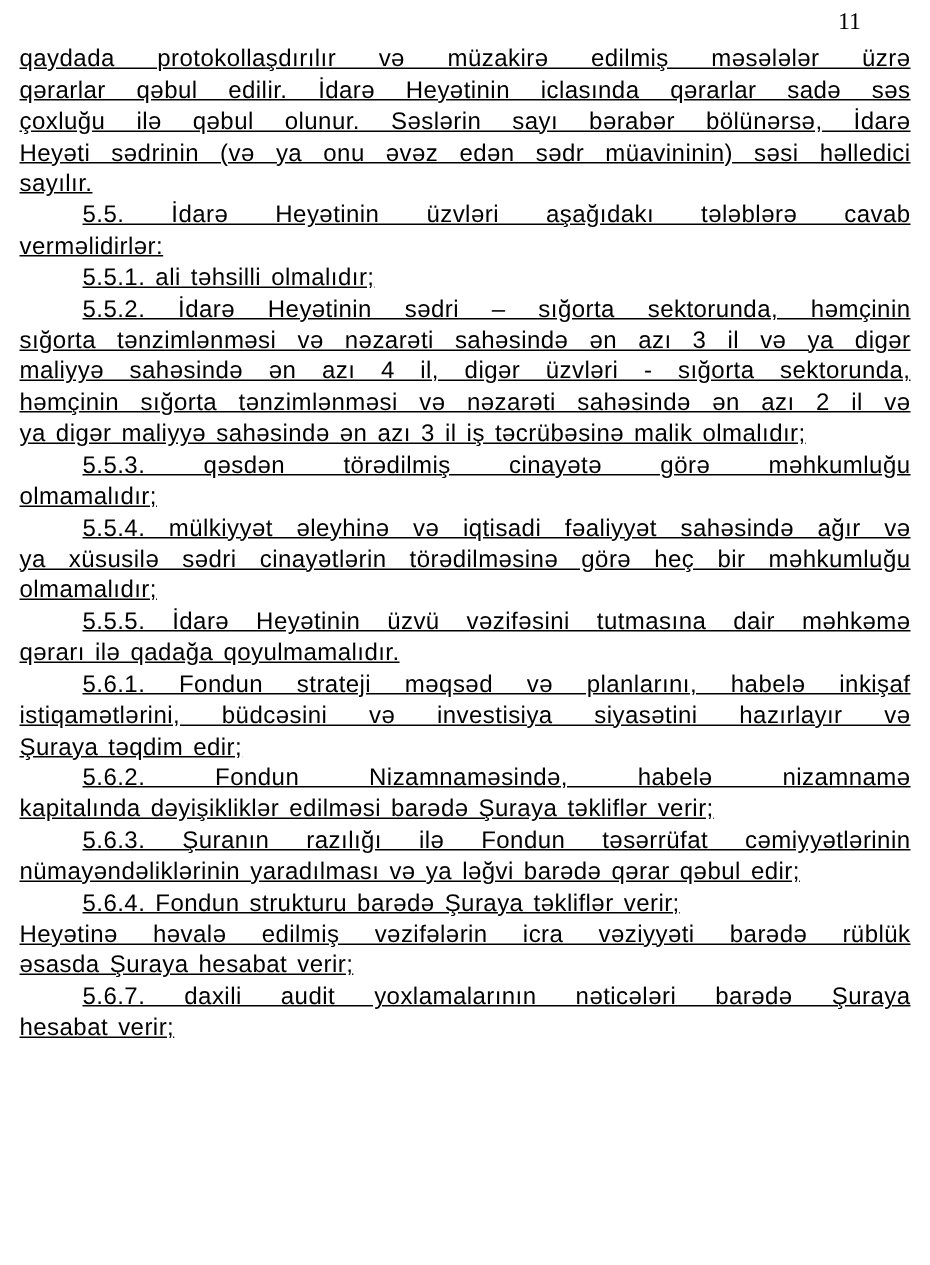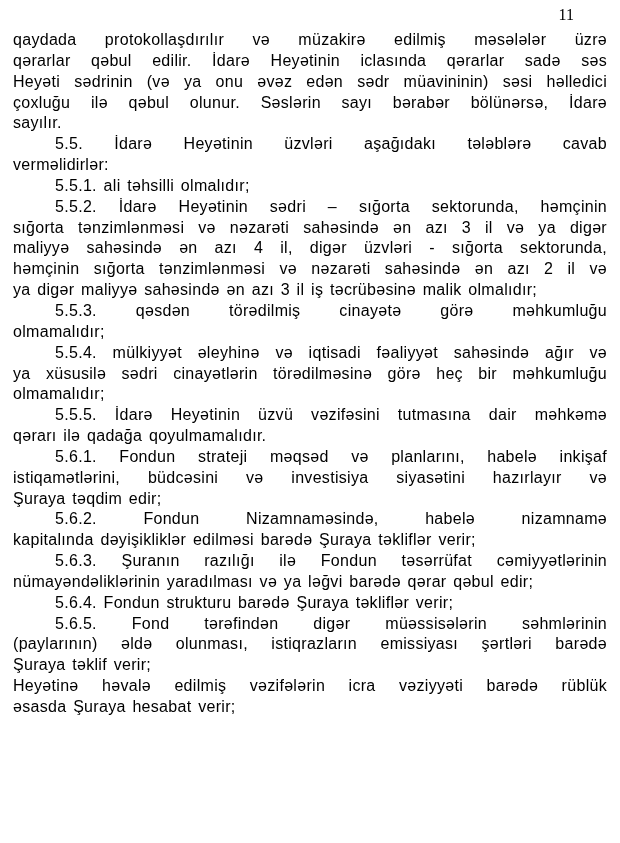--- a/index.html
+++ b/index.html
@@ -32,41 +32,42 @@
     letter-spacing: 0.3px;
     word-spacing: 2px;
   }
   .paragraph {
     margin: 0;
   }
   .line {
     text-align: justify;
     text-align-last: justify;
     white-space: normal;
+    text-decoration: underline;
   }
   .line.last {
     text-align-last: left;
   }
   .line.first-indent {
     padding-left: 42px;
   }
 </style>
 </head>
 <body>
 
 <div class="page">
   <header class="page-header">
     <span>11</span>
   </header>
   <main class="doc-body">
       <div class="paragraph">
         <div class="line">qaydada protokollaşdırılır və müzakirə edilmiş məsələlər üzrə</div>
         <div class="line">qərarlar qəbul edilir. İdarə Heyətinin iclasında qərarlar sadə səs</div>
+        <div class="line">çoxluğu ilə qəbul olunur. Səslərin sayı bərabər bölünərsə, İdarə</div>
         <div class="line">Heyəti sədrinin (və ya onu əvəz edən sədr müavininin) səsi həlledici</div>
-        <div class="line">çoxluğu ilə qəbul olunur. Səslərin sayı bərabər bölünərsə, İdarə</div>
         <div class="line last">sayılır.</div>
       </div>
       <div class="paragraph">
         <div class="line first-indent">5.5. İdarə Heyətinin üzvləri aşağıdakı tələblərə cavab</div>
         <div class="line last">verməlidirlər:</div>
       </div>
       <div class="paragraph">
         <div class="line first-indent last">5.5.1. ali təhsilli olmalıdır;</div>
       </div>
       <div class="paragraph">
@@ -99,25 +100,20 @@
         <div class="line last">kapitalında dəyişikliklər edilməsi barədə Şuraya təkliflər verir;</div>
       </div>
       <div class="paragraph">
         <div class="line first-indent">5.6.3. Şuranın razılığı ilə Fondun təsərrüfat cəmiyyətlərinin</div>
         <div class="line last">nümayəndəliklərinin yaradılması və ya ləğvi barədə qərar qəbul edir;</div>
       </div>
       <div class="paragraph">
         <div class="line first-indent last">5.6.4. Fondun strukturu barədə Şuraya təkliflər verir;</div>
       </div>
       <div class="paragraph">
-        <div class="line first-indent">5.6.5. Fond tərəfindən digər müəssisələrin səhmlərinin</div>
-        <div class="line">(paylarının) əldə olunması, istiqrazların emissiyası şərtləri barədə</div>
-        <div class="line last">Şuraya təklif verir;</div>
-      </div>
-      <div class="paragraph">
         <div class="line">Heyətinə həvalə edilmiş vəzifələrin icra vəziyyəti barədə rüblük</div>
         <div class="line last">əsasda Şuraya hesabat verir;</div>
       </div>
       <div class="paragraph">
         <div class="line first-indent">5.6.7. daxili audit yoxlamalarının nəticələri barədə Şuraya</div>
         <div class="line last">hesabat verir;</div>
       </div>
     </main>
 </div>
 

